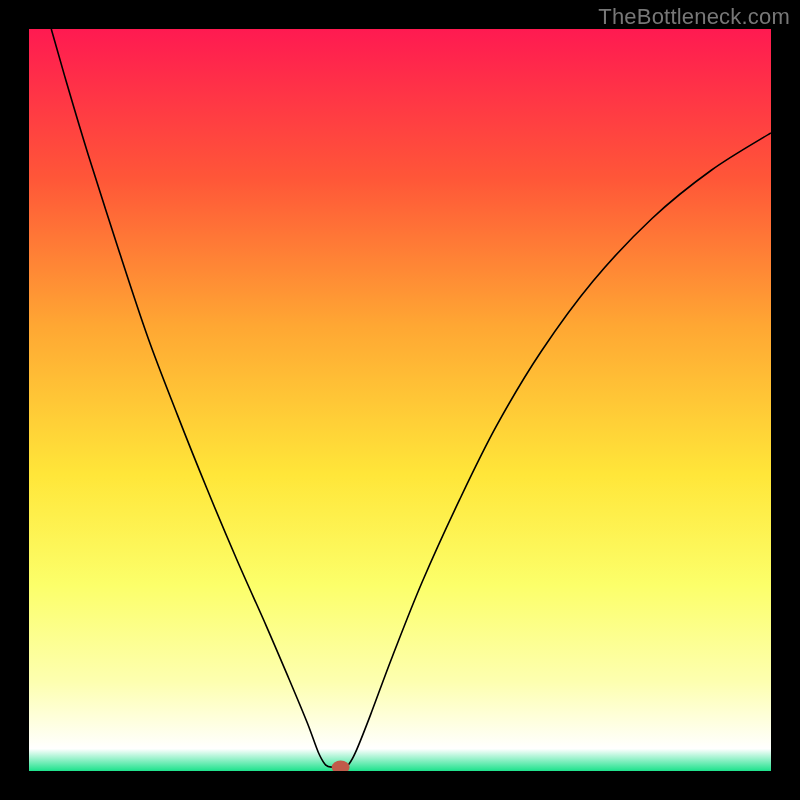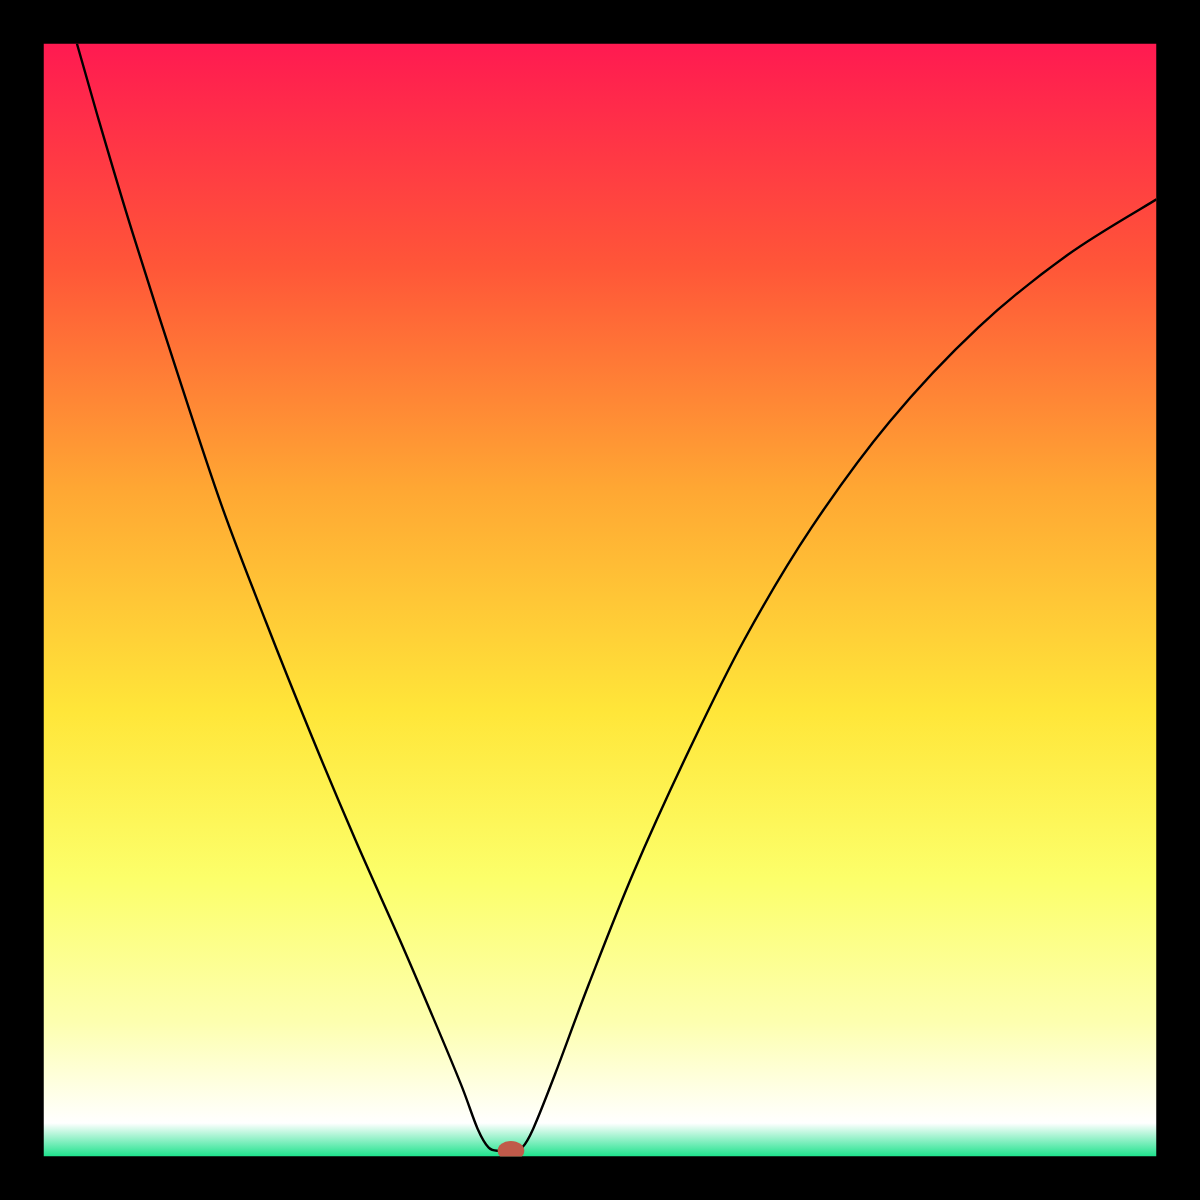--- a/index.html
+++ b/index.html
@@ -31,20 +31,21 @@
     left: 29px;
     top: 29px;
     width: 742px;
     height: 742px;
   }
 </style>
 </head>
 <body>
 
 <div class="frame">
+  <div class="watermark">TheBottleneck.com</div>
   <svg class="chart" viewBox="0 0 100 100" preserveAspectRatio="none">
     <defs>
       <linearGradient id="bg-grad" x1="0" y1="0" x2="0" y2="1">
           <stop offset="0.0%" stop-color="#ff1a51"></stop>
           <stop offset="20.0%" stop-color="#ff5638"></stop>
           <stop offset="40.0%" stop-color="#ffa733"></stop>
           <stop offset="60.0%" stop-color="#ffe639"></stop>
           <stop offset="75.0%" stop-color="#fcff6a"></stop>
           <stop offset="88.0%" stop-color="#fdffb0"></stop>
           <stop offset="97.0%" stop-color="#ffffff"></stop>

